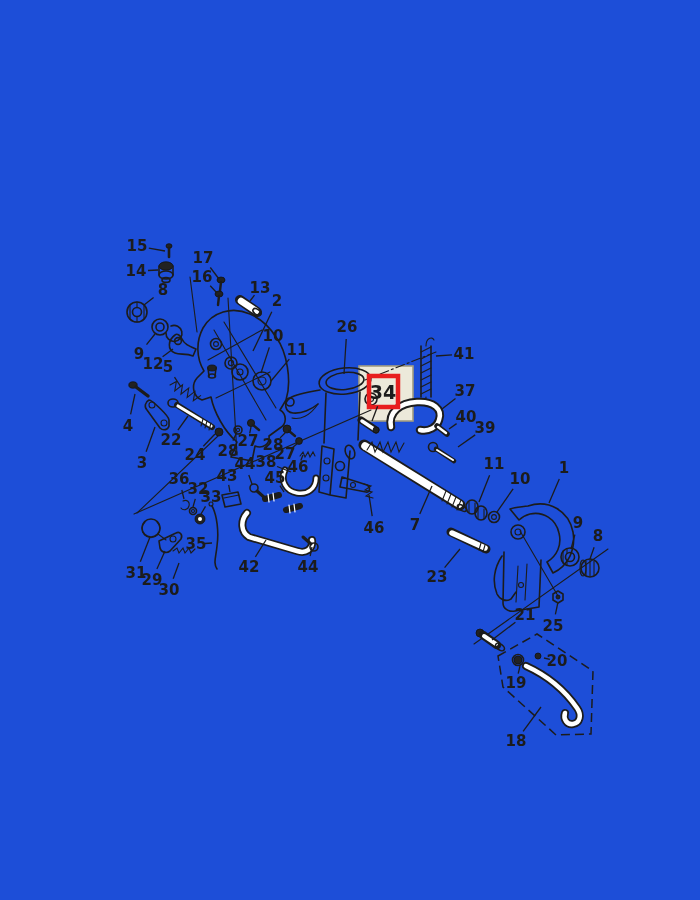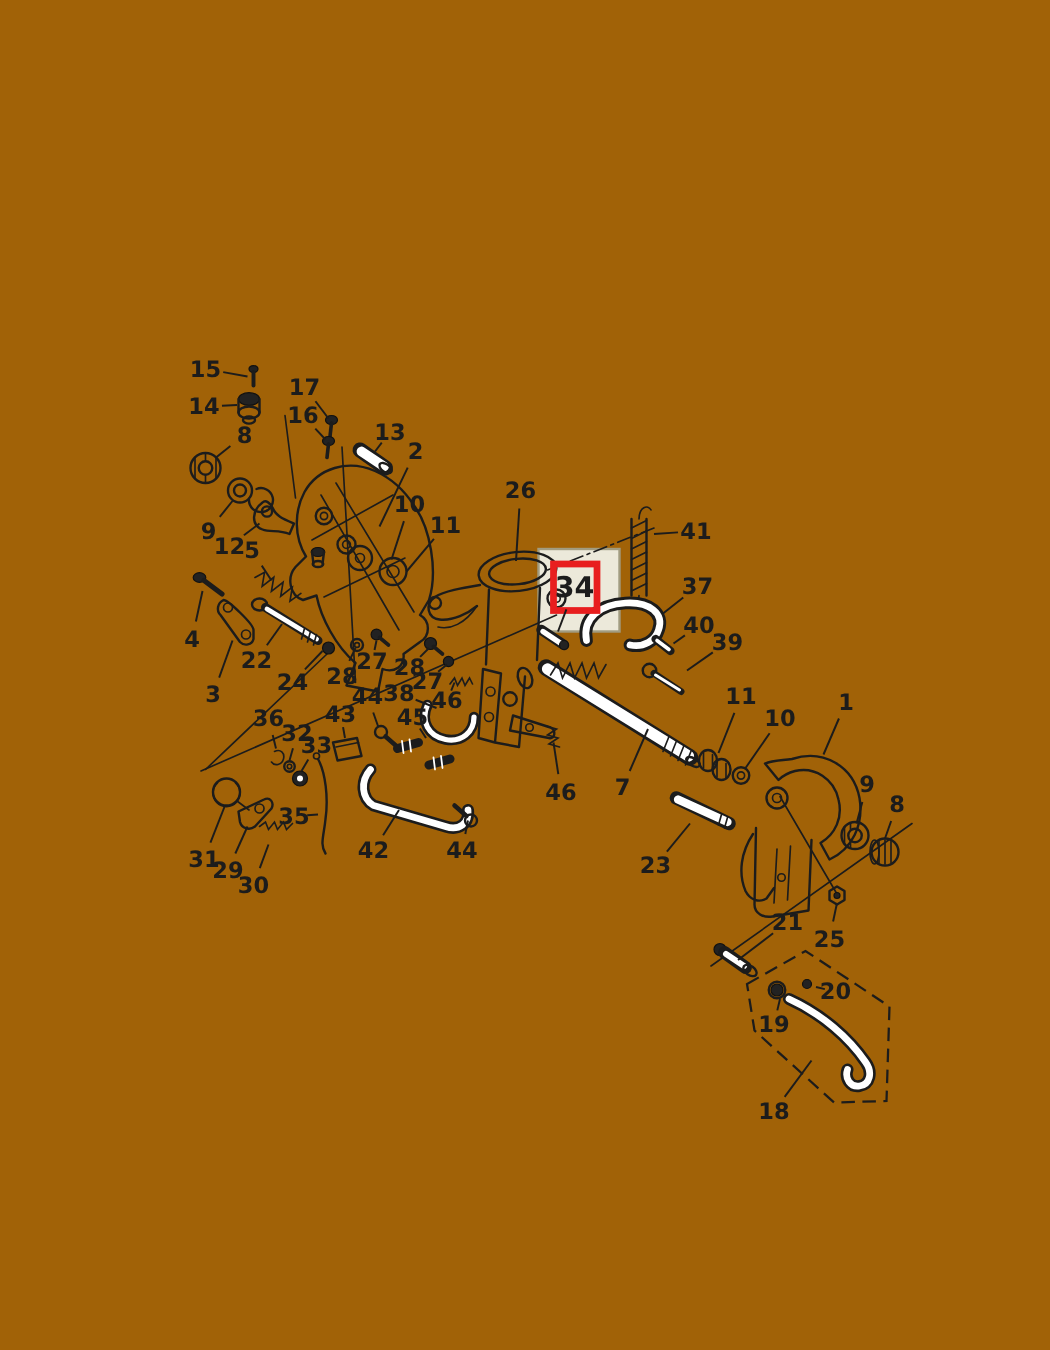--- a/index.html
+++ b/index.html
@@ -1,16 +1,16 @@
 <!DOCTYPE html>
 <html><head>
 <meta charset="utf-8">
 <style>
   html,body{margin:0;padding:0;background:#ffffff;}
-  .stage{position:relative;width:700px;height:900px;background:#a16207;overflow:hidden;
+  .stage{position:relative;width:700px;height:900px;background:#1d4ed8;overflow:hidden;
          font-family:"DejaVu Sans", sans-serif;}
   svg{position:absolute;left:0;top:0;}
   
   .ln{stroke:#1c1c1c;fill:none;stroke-width:1.6;stroke-linejoin:round;stroke-linecap:round;}
   .thin{stroke:#1c1c1c;fill:none;stroke-width:1.1;stroke-linecap:round;}
   .t{stroke:#1c1c1c;fill:none;stroke-linecap:round;}
   .tw{stroke:#ffffff;fill:none;stroke-linecap:round;}
   .dk{fill:#222222;stroke:#111111;stroke-width:0.8;}
   .wh{fill:#ffffff;}
   #labels-layer text{font-family:"DejaVu Sans", sans-serif;font-weight:700;fill:#1c1c1c;

